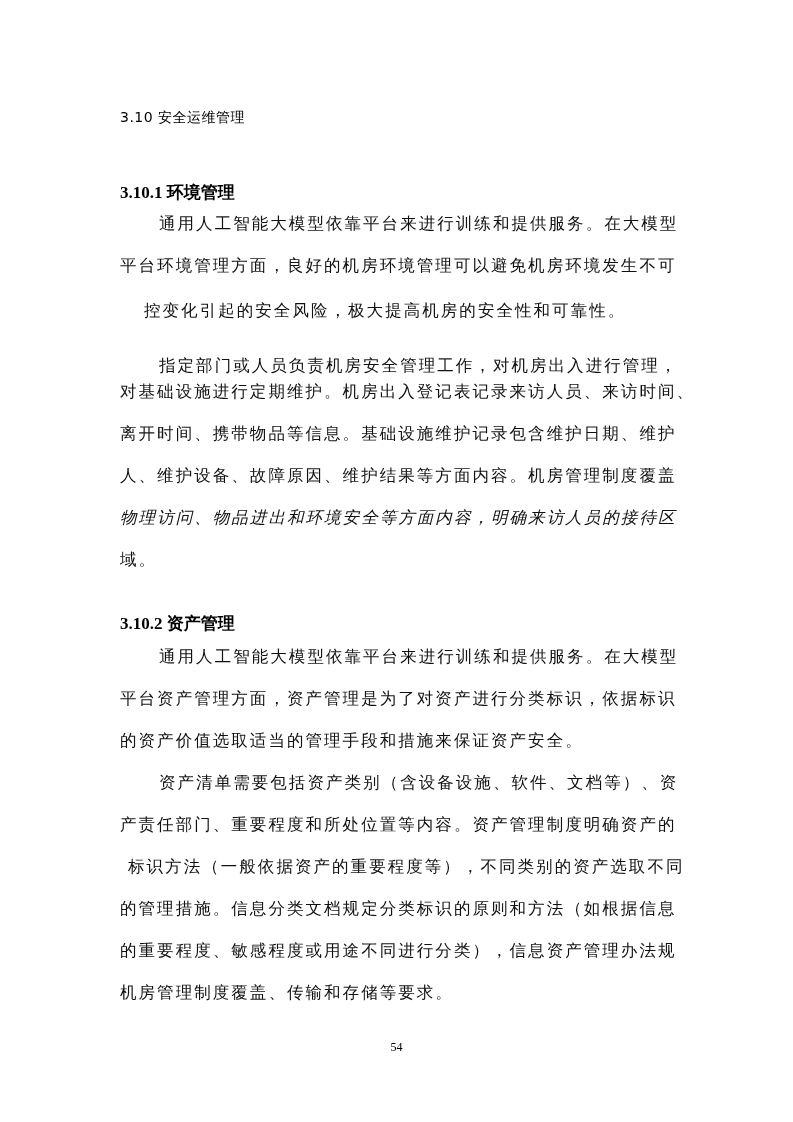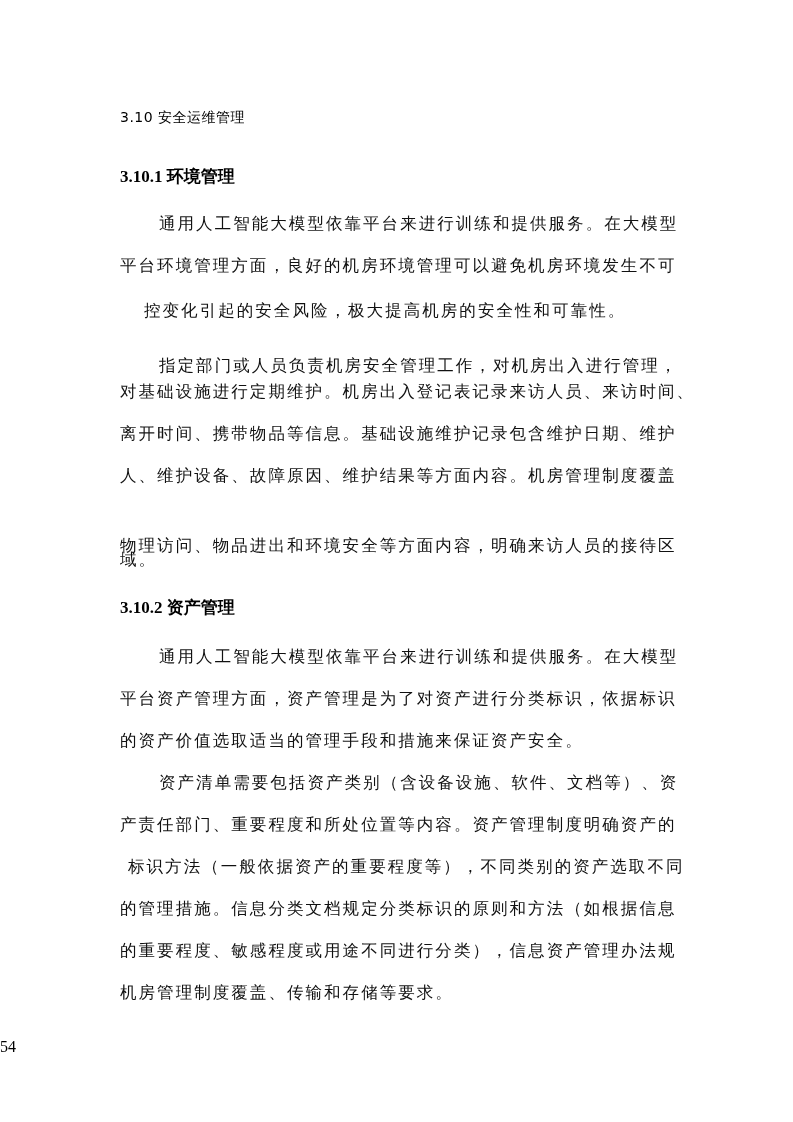--- a/index.html
+++ b/index.html
@@ -31,40 +31,42 @@
       letter-spacing: 0.5px;
     }
     .h2 {
       position: absolute;
       left: 120px;
       font-family: "Liberation Serif", "DejaVu Serif", serif;
       font-size: 17px;
       line-height: 26px;
       white-space: nowrap;
       font-weight: 600;
+      margin-top: 16px;
     }
     .line {
       position: absolute;
       left: 120px;
       width: 553px;
       font-family: "DejaVu Sans", "Liberation Sans", sans-serif;
       font-size: 16.5px;
       line-height: 26px;
       white-space: nowrap;
       letter-spacing: 2.05px;
       color: #111;
     }
     .indent { left: 159px; width: 514px; }
     .page-number {
       position: absolute;
       left: 0;
       width: 793px;
       top: 1039px;
+      text-align: center;
       font-family: "Liberation Serif", "DejaVu Serif", serif;
-      font-size: 16px;
+      font-size: 12px;
       line-height: 16px;
     }
   </style>
 </head>
 <body>
 
 <div class="page">
 
   <div class="h1">3.10  安全运维管理</div>
 
@@ -74,21 +76,21 @@
     <div class="line indent" style="top:211px;">通用人工智能大模型依靠平台来进行训练和提供服务。在大模型</div>
     <div class="line" style="top:253px;">平台环境管理方面，良好的机房环境管理可以避免机房环境发生不可</div>
     <div class="line" style="top:298px;margin-left:24px;">控变化引起的安全风险，极大提高机房的安全性和可靠性。</div>
   </div>
 
   <div>
     <div class="line indent" style="top:353px;text-align:center;">指定部门或人员负责机房安全管理工作，对机房出入进行管理，</div>
     <div class="line" style="top:379px;">对基础设施进行定期维护。机房出入登记表记录来访人员、来访时间、</div>
     <div class="line" style="top:421px;">离开时间、携带物品等信息。基础设施维护记录包含维护日期、维护</div>
     <div class="line" style="top:463px;">人、维护设备、故障原因、维护结果等方面内容。机房管理制度覆盖</div>
-    <div class="line" style="top:533px;">物理访问、物品进出和环境安全等方面内容，明确来访人员的接待区</div>
+    <div class="line" style="top:505px;font-style:italic;">物理访问、物品进出和环境安全等方面内容，明确来访人员的接待区</div>
     <div class="line" style="top:547px;">域。</div>
   </div>
 
   <div class="h2" style="top:595px;">3.10.2 资产管理</div>
 
   <div>
     <div class="line indent" style="top:644px;">通用人工智能大模型依靠平台来进行训练和提供服务。在大模型</div>
     <div class="line" style="top:686px;">平台资产管理方面，资产管理是为了对资产进行分类标识，依据标识</div>
     <div class="line" style="top:728px;">的资产价值选取适当的管理手段和措施来保证资产安全。</div>
   </div>

